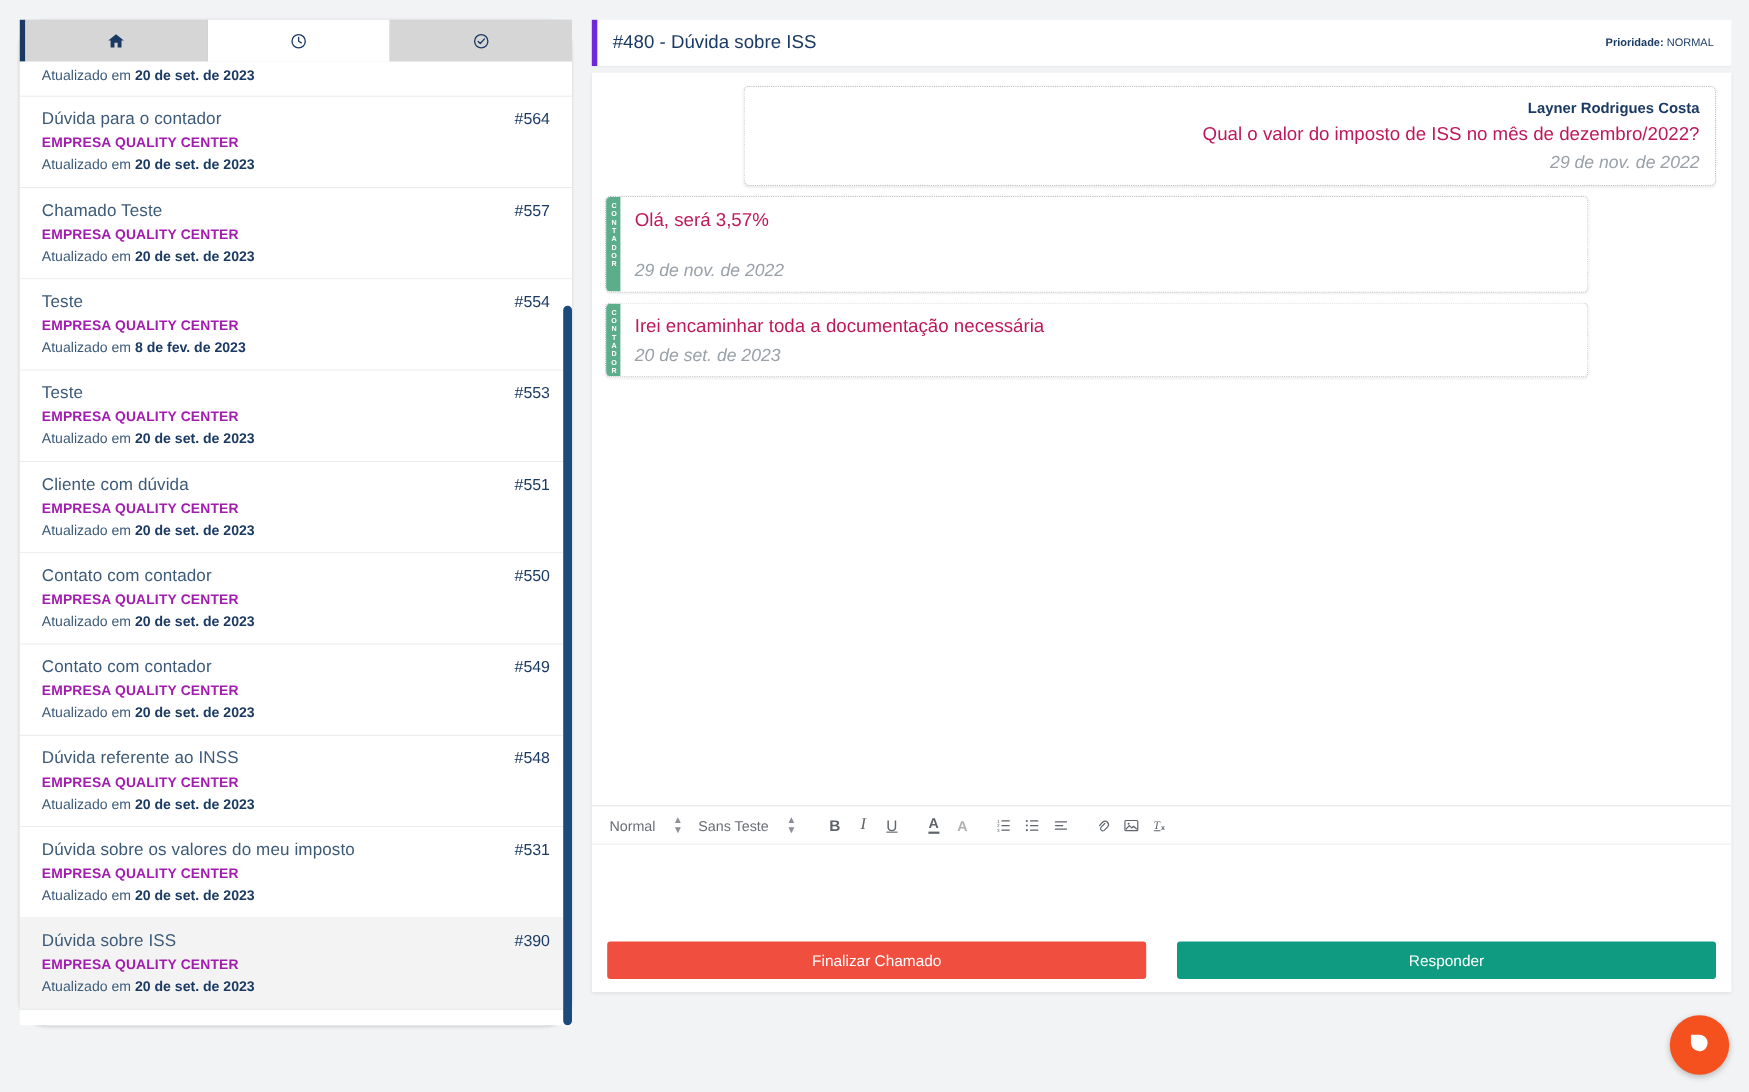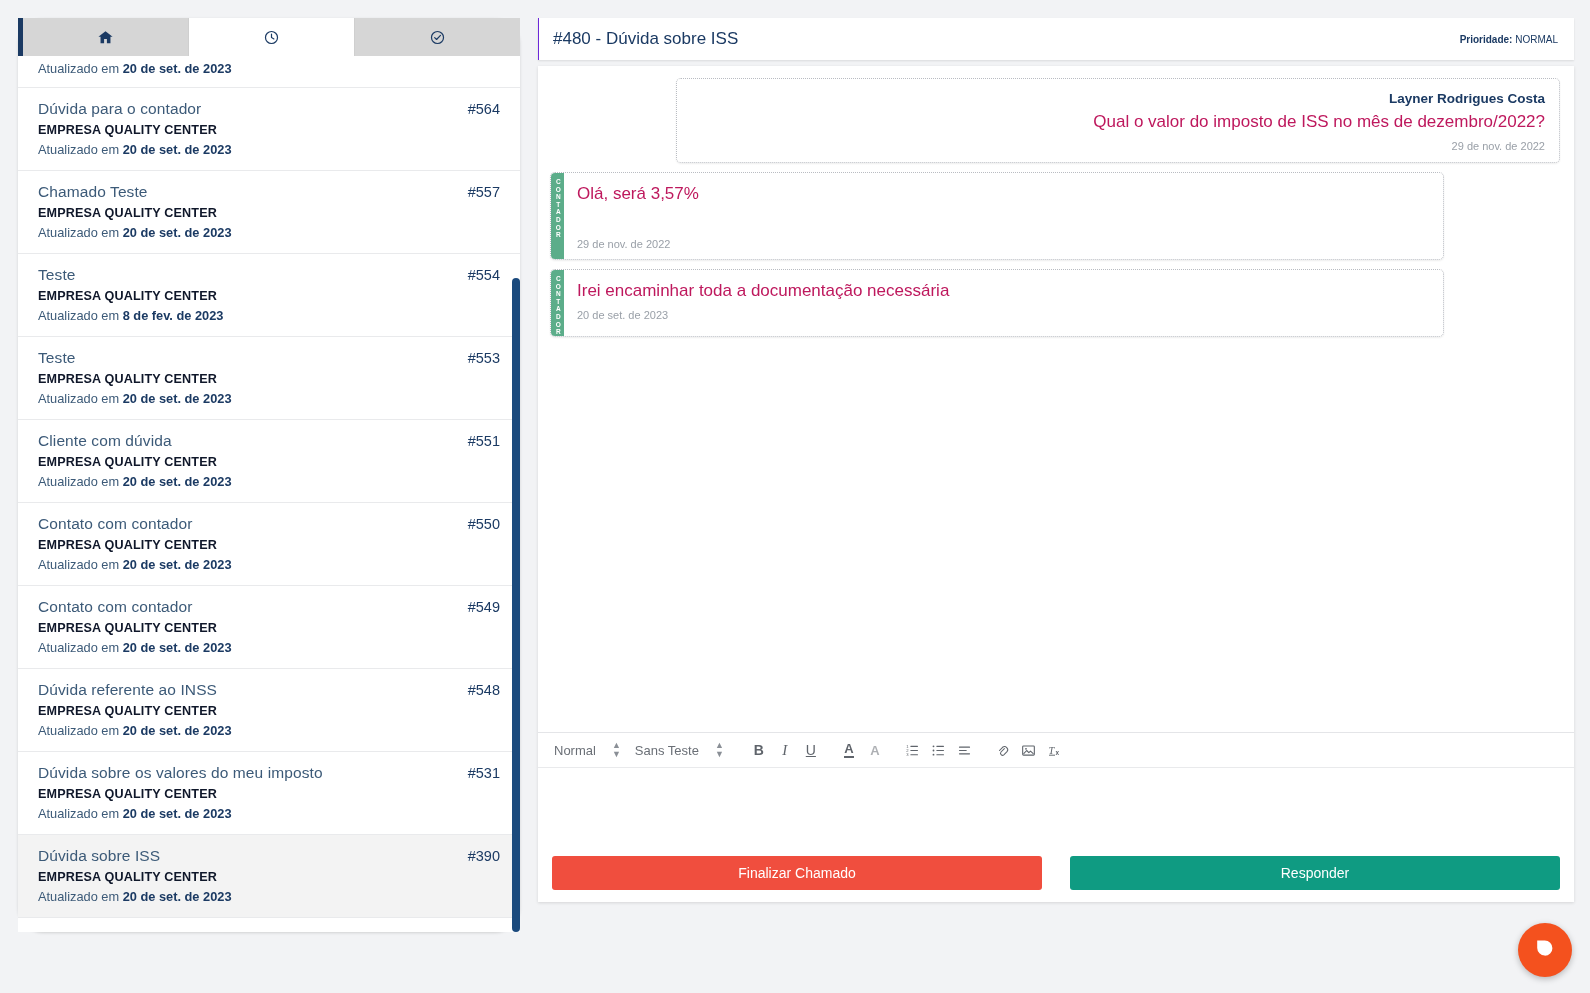--- a/index.html
+++ b/index.html
@@ -80,21 +80,21 @@
   .ticket-num {
     font-size: 14.5px;
     color: #1b3a63;
     font-weight: 400;
     white-space: nowrap;
     padding-left: 10px;
   }
   .ticket-company {
     font-size: 12.6px;
     font-weight: bold;
-    color: #0f172a;
+    color: #a21caf;
     margin-top: 5px;
     letter-spacing: .15px;
   }
   .ticket-updated {
     font-size: 12.8px;
     color: #3c5a78;
     margin-top: 5px;
   }
   .ticket-updated b { color: #1b3a63; font-weight: bold; }
 
@@ -113,21 +113,21 @@
     flex: 1 1 auto;
     height: 884px;
     display: flex;
     flex-direction: column;
     background: transparent;
   }
   .ticket-header {
     height: 42px;
     flex: 0 0 42px;
     background: #fff;
-    border-left: 1px solid #6d28d9;
+    border-left: 5px solid #6d28d9;
     display: flex;
     align-items: center;
     justify-content: space-between;
     padding: 0 16px 0 14px;
     box-shadow: 0 1px 2px rgba(0,0,0,.10);
     margin-bottom: 6px;
   }
   .ticket-header-title {
     font-size: 17px;
     color: #1b3a63;
@@ -207,23 +207,24 @@
     font-weight: bold;
     color: #1b3a63;
   }
   .msg-text {
     font-size: 17px;
     color: #be185d;
     margin-top: 6px;
   }
   .bubble.contador .msg-text { margin-top: 0; }
   .msg-date {
-    font-size: 11px;
+    font-size: 16px;
     color: #9aa0a8;
     margin-top: 8px;
+    font-style: italic;
   }
   .bubble.contador.tall .msg-date { margin-top: auto; }
 
   
   .editor {
     flex: 0 0 auto;
     border-top: 1px solid #e4e5e8;
   }
   .toolbar {
     display: flex;

